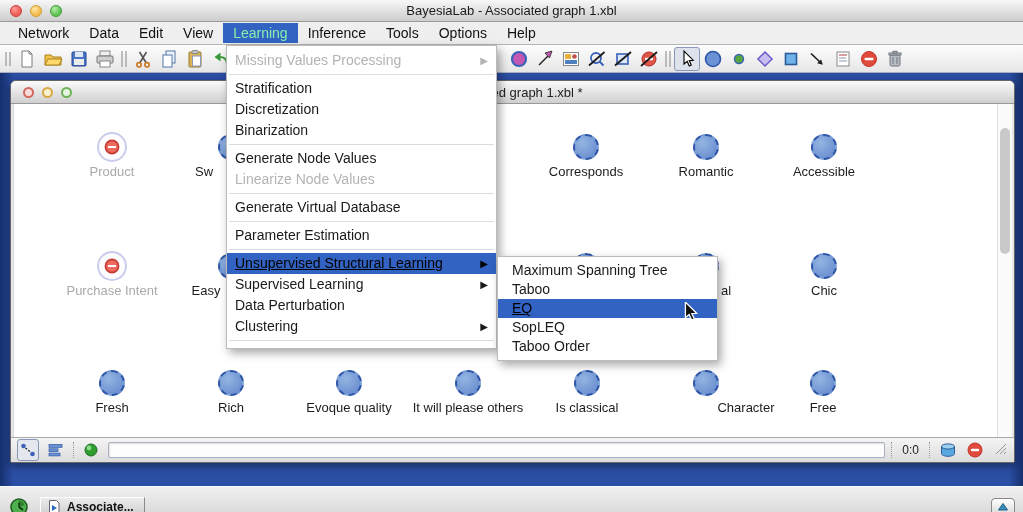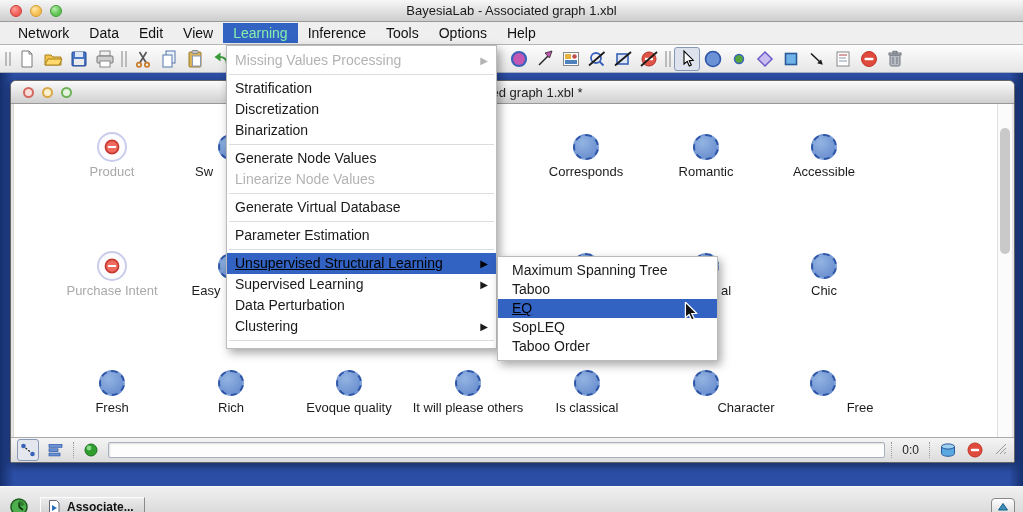--- a/index.html
+++ b/index.html
@@ -338,21 +338,21 @@
             <div class="node-label" style="left: 217px; top: 296px;">Rich</div>
             <div class="node" style="left: 322px; top: 266px;"></div>
             <div class="node-label" style="left: 335px; top: 296px;">Evoque quality</div>
             <div class="node" style="left: 441px; top: 266px;"></div>
             <div class="node-label" style="left: 454px; top: 296px;">It will please others</div>
             <div class="node" style="left: 560px; top: 266px;"></div>
             <div class="node-label" style="left: 573px; top: 296px;">Is classical</div>
             <div class="node" style="left: 679px; top: 266px;"></div>
             <div class="node-label" style="left: 692px; top: 296px; margin-left: 40px;">Character</div>
             <div class="node" style="left: 796px; top: 266px;"></div>
-            <div class="node-label" style="left: 846px; top: 296px;">Free</div>
+            <div class="node-label" style="left: 809px; top: 296px;">Free</div>
           </div>
         <div class="scrollbar">
           <div class="sb-thumb"></div>
         </div>
       </div>
       <div class="doc-statusbar">
         <span class="sicon boxed">
             <svg width="18" height="18">
               <circle cx="4.5" cy="5" r="2.3" fill="#3a62b8"></circle>
               <circle cx="13.5" cy="13" r="2.3" fill="#3a62b8"></circle>

